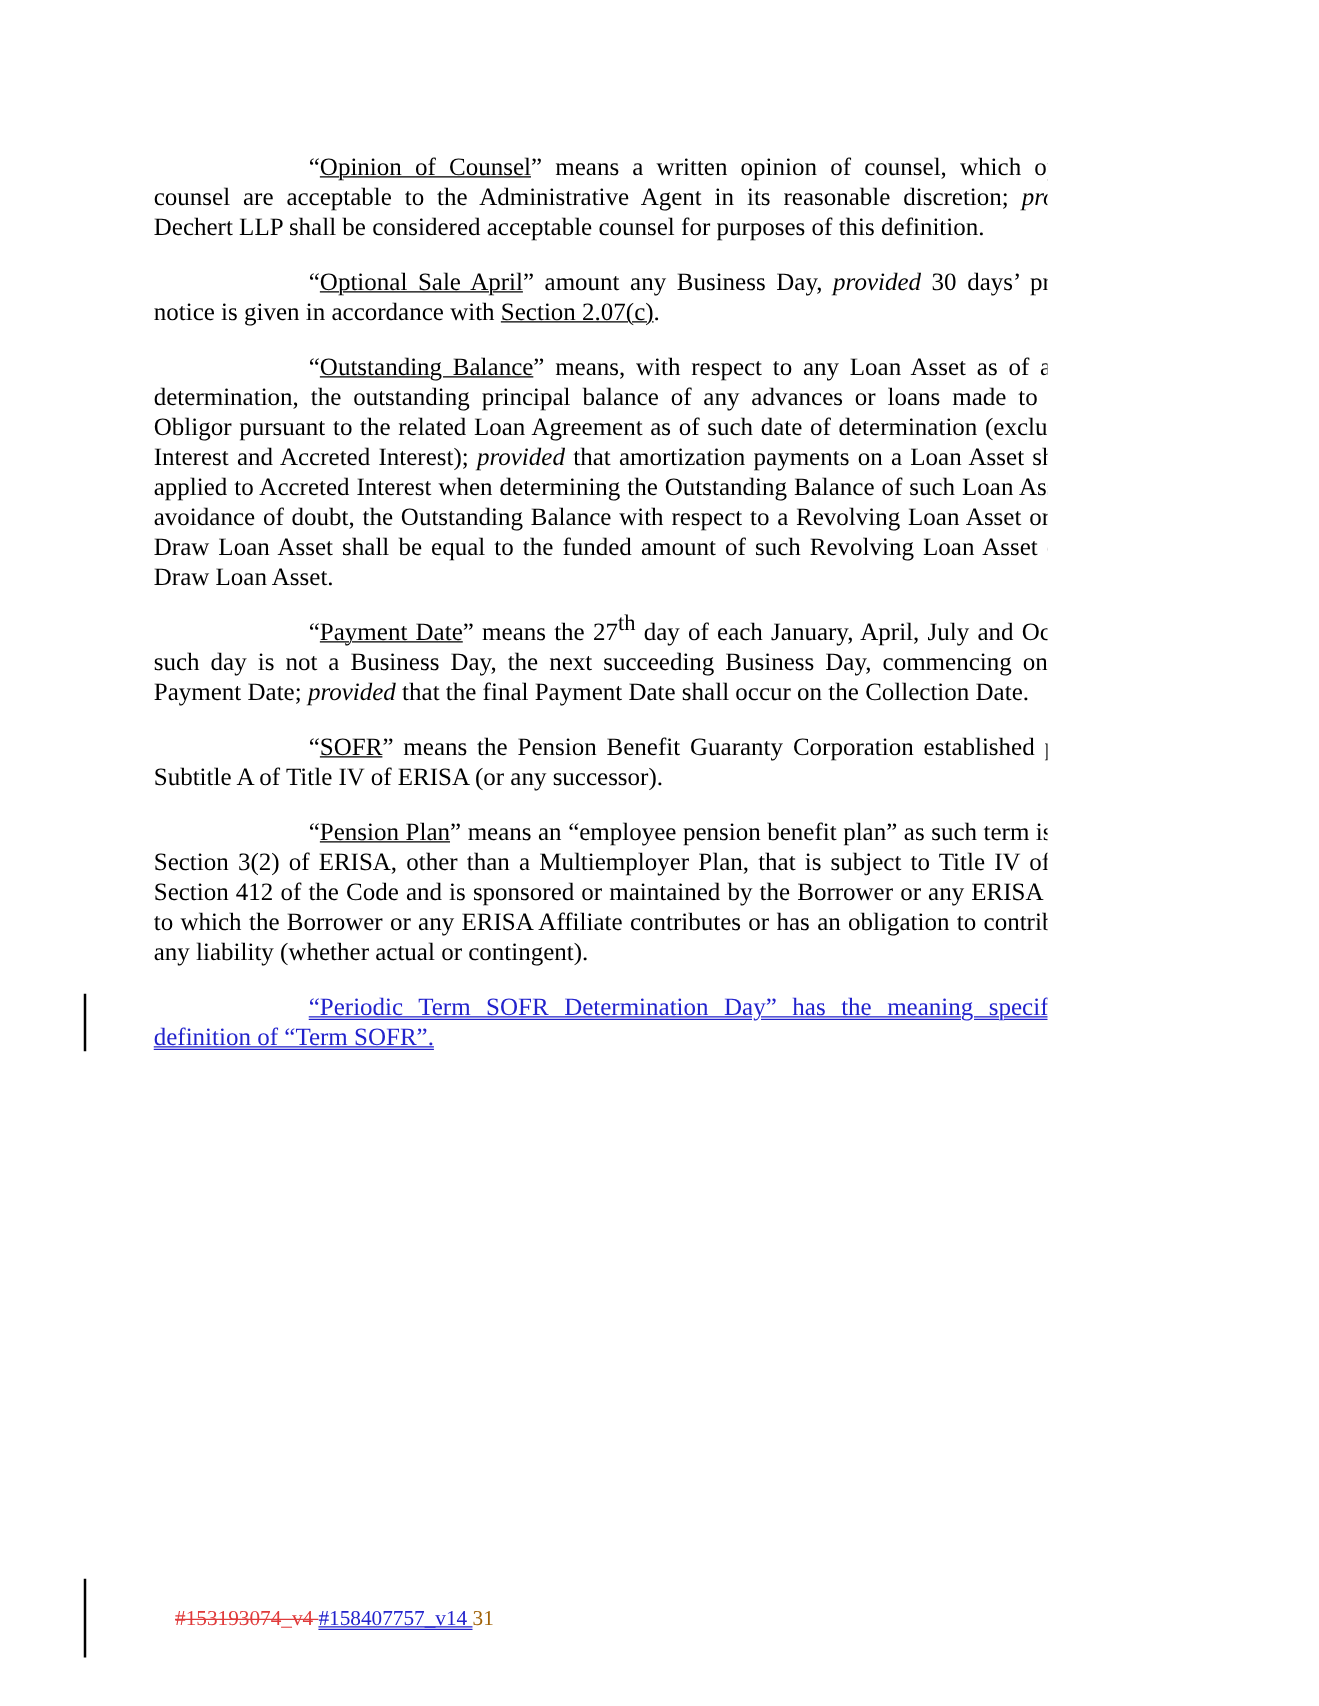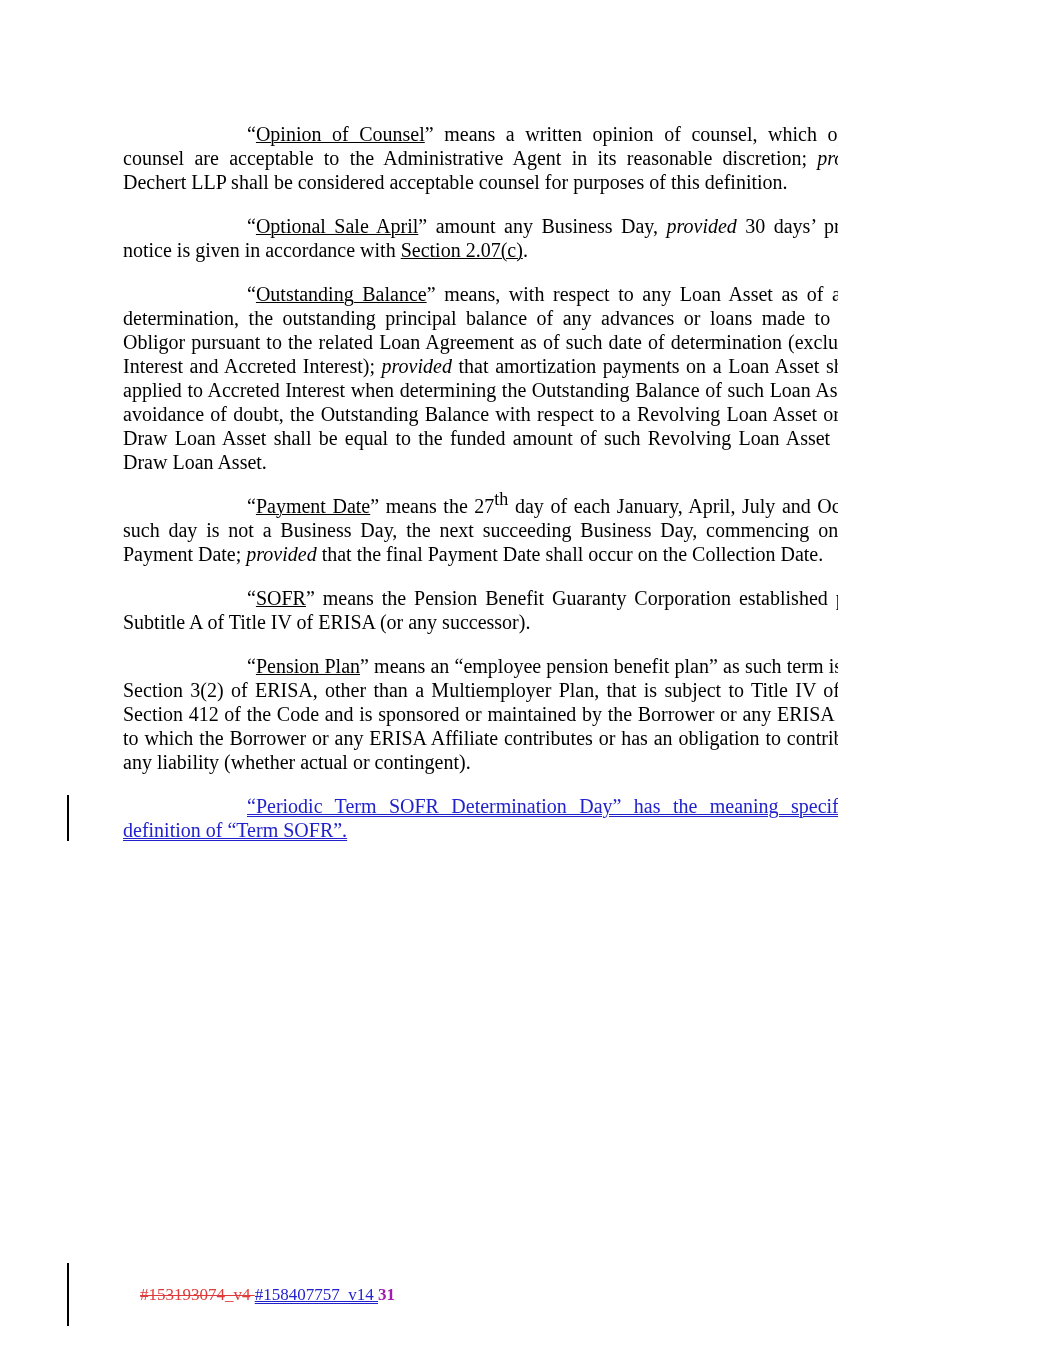--- a/index.html
+++ b/index.html
@@ -55,21 +55,21 @@
     color: var(--del-red, #E03A3A);
     text-decoration: line-through;
     text-decoration-thickness: 1px;
   }
   .footer .ins {
     color: var(--ins-blue, #2222CC);
     text-decoration: underline;
     text-decoration-style: double;
     text-decoration-thickness: 1px;
   }
-  .footer .pagenum { color: #a21caf; font-weight: bold; }
+  .footer .pagenum { color: #a16207; }
   .footer .changebar { top: 0; bottom: 0; }
 </style>
 </head>
 <body>
 
 <div class="page">
   <div class="content">
 
   <p class="para"><span>“</span><span class="u">Opinion of Counsel</span><span>” means a written opinion of counsel, which opinion and counsel are acceptable to the Administrative Agent in its reasonable discretion; </span><span class="i">provided</span><span> that Dechert LLP shall be considered acceptable counsel for purposes of this definition.</span></p>
       <p class="para"><span>“</span><span class="u">Optional Sale April</span><span>” amount any Business Day, </span><span class="i">provided</span><span> 30 days’ prior written notice is given in accordance with </span><span class="u">Section 2.07(c)</span><span>.</span></p>

